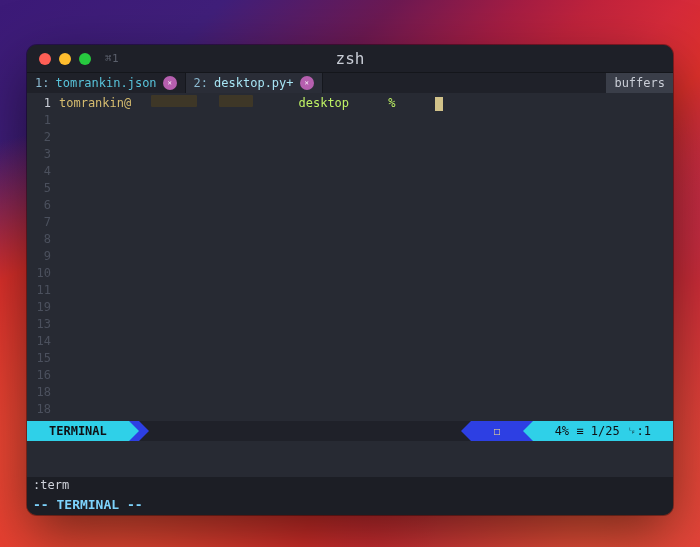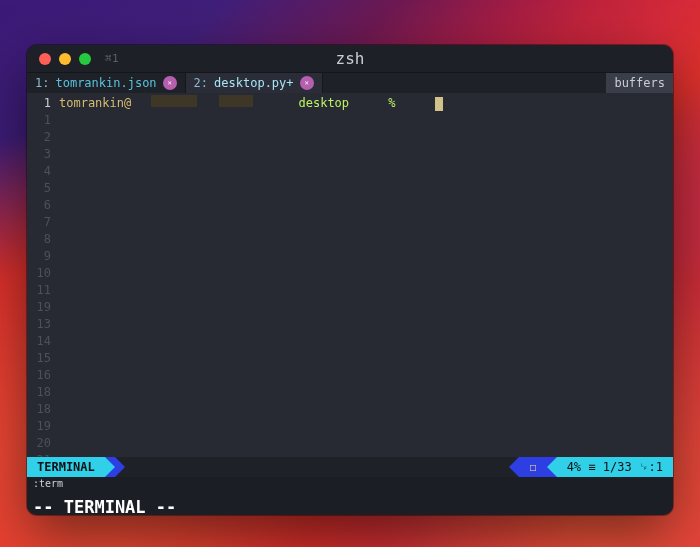--- a/index.html
+++ b/index.html
@@ -111,45 +111,46 @@
     .cmd  { color:#cfd2da; }
     .cursor { display:inline-block; width:8px; height:14px; background:#d1c28a; transform: translateY(2px); margin-left:0; }
 
     .statusline {
       height: 20px;
       background: #1f2129;
       display: flex;
       align-items: stretch;
       font-size: 12px;
     }
-    .seg { display:flex; align-items:center; padding:0 10px; white-space: pre; }
+    .seg { display:flex; align-items:center; padding:0 22px; white-space: pre; }
     .seg.mode { background:#2fd0e8; color:#0f1115; font-weight:700; }
     .seg.arrow-a { width:0; padding:0; border-left:10px solid #2fd0e8; border-top:10px solid transparent; border-bottom:10px solid transparent; background:#2d3fe3; }
     .seg.path { background:#2d3fe3; color:#9fe8f6; }
     .seg.arrow-b { width:0; padding:0; border-left:10px solid #2d3fe3; border-top:10px solid transparent; border-bottom:10px solid transparent; background:#1f2129; }
     .statusline .spacer { flex:1; }
     .seg.qm { background:#2d3fe3; color:#f6e08a; font-weight:700; }
     .seg.arrow-c { width:0; padding:0; border-right:10px solid #2d3fe3; border-top:10px solid transparent; border-bottom:10px solid transparent; background:#1f2129; }
     .seg.arrow-d { width:0; padding:0; border-right:10px solid #2fd0e8; border-top:10px solid transparent; border-bottom:10px solid transparent; background:#2d3fe3; }
     .seg.pct { background:#2fd0e8; color:#0f1115; }
 
     .cmdline {
       height: 18px;
       background: #1c1e25;
       color: #cfd2da;
       padding: 1px 6px 0;
-      font-size: 10px;
+      font-size: 12px;
+      margin-top: 36px;
     }
     .modeline {
       height: 20px;
       background: #1c1e25;
-      color: #ffffff;
+      color: #7dd3fc;
       padding: 2px 6px 4px;
       font-weight: 700;
-      font-size: 17px;
+      font-size: 13px;
     }
   </style>
 </head>
 <body>
 
 <div class="wallpaper"></div>
 
 <div class="window">
 
   <div class="titlebar">
@@ -226,21 +227,21 @@
     <div class="seg arrow-b"></div>
     <div class="spacer"></div>
     <div class="seg arrow-c"></div>
     <div class="seg qm">☐</div>
     <div class="seg arrow-d"></div>
     <div class="seg pct">
       <span>4%</span>
       <span> </span>
       <span>≡</span>
       <span> </span>
-      <span>1/33</span>
+      <span>1/25</span>
       <span> </span>
       <span>␊:1</span>
     </div>
   </div>
 
   <div class="cmdline">:term</div>
   <div class="modeline">-- TERMINAL --</div>
 
 </div>
 

